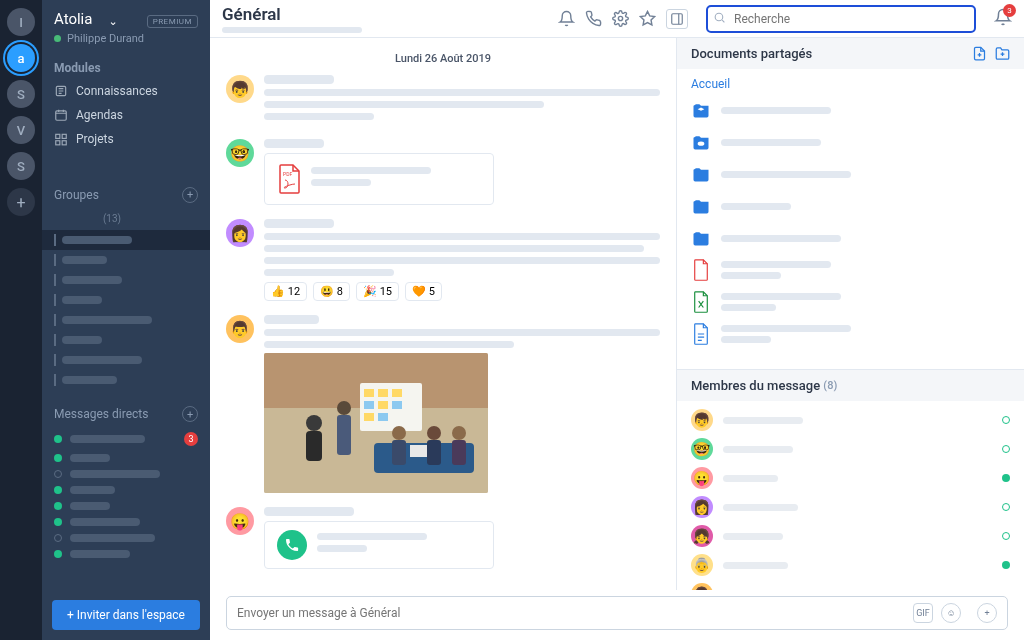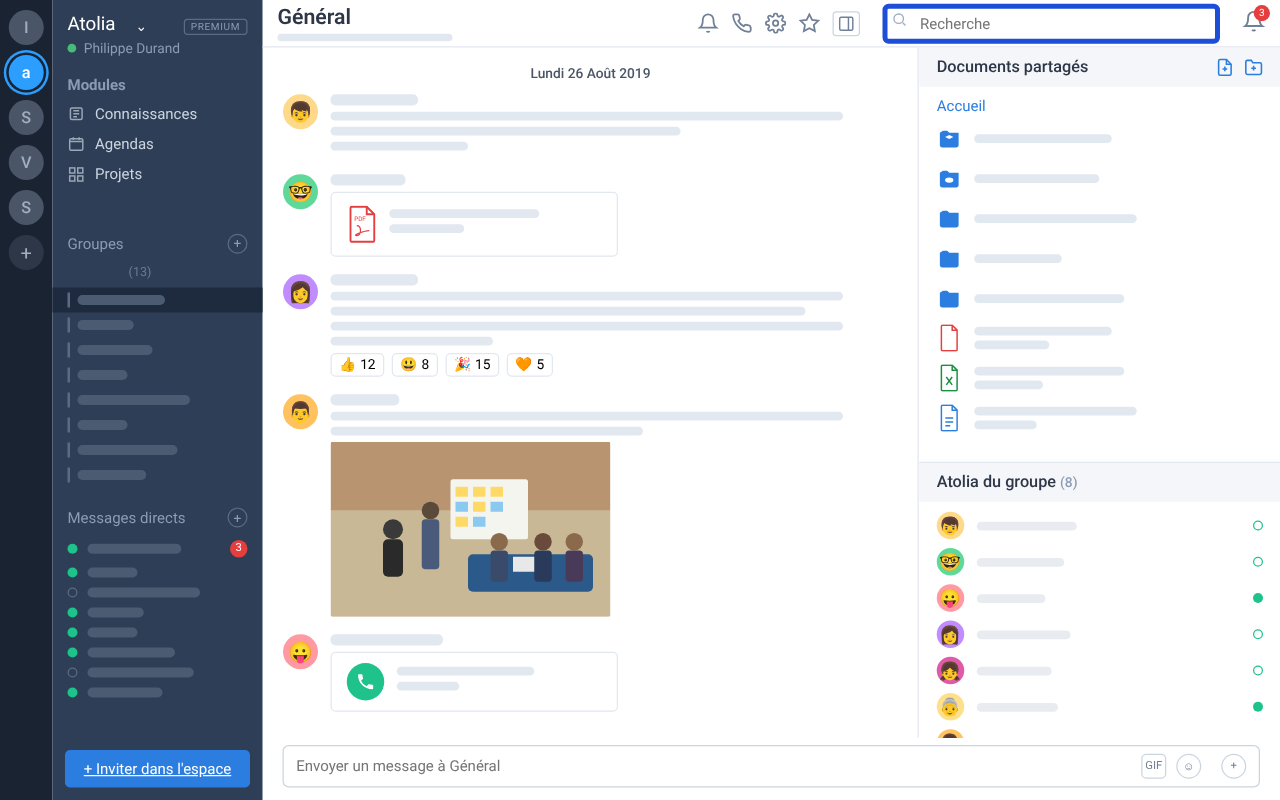--- a/index.html
+++ b/index.html
@@ -23,30 +23,30 @@
 .sb-list-item { padding:4px 12px; display:flex; align-items:center; gap:6px; cursor:pointer; }
 .sb-list-item.active { background:#1e2a3d; }
 .sb-bar { width:2px; height:12px; background:#5a6b82; }
 .sb-ph { height:8px; background:#4a5b72; border-radius:4px; flex:1; max-width:70px; }
 .sb-dms { margin-top:10px; }
 .sb-dm { padding:4px 12px; display:flex; align-items:center; gap:8px; cursor:pointer; }
 .sb-st { width:8px; height:8px; border-radius:50%; }
 .sb-st.on { background:#1fc28a; }
 .sb-st.off { border:1.5px solid #5a6b82; background:transparent; }
 .sb-nbadge { width:14px; height:14px; border-radius:50%; background:#e53e3e; color:#fff; font-size:9px; display:flex; align-items:center; justify-content:center; margin-left:auto; }
-.sb-invite { margin:auto 10px 10px; background:#2b7de0; color:#fff; padding:8px 10px; border-radius:4px; font-size:12px; text-align:center; cursor:pointer;text-decoration:underline; }
+.sb-invite { margin:auto 10px 10px; background:#2b7de0; color:#fff; padding:8px 10px; border-radius:4px; font-size:12px; text-align:center; cursor:pointer; }
 .main { flex:1; display:flex; flex-direction:column; min-width:0; }
 .topbar { height:38px; border-bottom:1px solid #e2e8f0; display:flex; align-items:center; padding:0 12px; gap:10px; }
 .tb-title { font-size:17px; font-weight:600; color:#2d3748; }
 .tb-sub { height:6px; width:140px; background:#e2e8f0; border-radius:3px; margin-top:3px; }
 .tb-icons { margin-left:auto; display:flex; gap:10px; align-items:center; color:#718096; }
 .tb-icn { width:17px; height:17px; cursor:pointer; }
 .tb-icn.boxed { border:1px solid #cbd5e0; border-radius:3px; padding:1px; width:22px; height:20px; display:flex; align-items:center; justify-content:center;}
 .search { flex:0 0 270px; margin-left:8px; position:relative; }
-.search input { width:100%; border:4px solid #1d4ed8; border-radius:5px; padding:5px 8px 5px 26px; font-size:12px; color:#4a5568; outline:none; }
+.search input { width:100%; border:2px solid #1d4ed8; border-radius:5px; padding:5px 8px 5px 26px; font-size:12px; color:#4a5568; outline:none; }
 .search svg { position:absolute; left:7px; top:6px; width:13px; height:13px; color:#a0aec0; }
 .bell { position:relative; cursor:pointer; margin-left:8px; }
 .bell svg { width:18px; height:18px; color:#718096; }
 .bell-badge { position:absolute; top:-4px; right:-4px; width:13px; height:13px; background:#e53e3e; color:#fff; border-radius:50%; font-size:8px; display:flex; align-items:center; justify-content:center; }
 .body { flex:1; display:flex; min-height:0; }
 .feed { flex:1; overflow-y:auto; padding:10px 16px; min-width:0; }
 .date-sep { text-align:center; font-size:11px; color:#4a5568; font-weight:500; padding:4px 0 10px; }
 .msg { display:flex; gap:10px; margin-bottom:14px; }
 .avatar { width:28px; height:28px; border-radius:50%; flex-shrink:0; display:flex; align-items:center; justify-content:center; font-size:16px; }
 .msg-body { flex:1; }
@@ -56,21 +56,21 @@
 .pdf-icon { width:24px; height:30px; }
 .reacts { display:flex; gap:6px; margin-top:6px; }
 .react { border:1px solid #e2e8f0; border-radius:4px; padding:2px 6px; font-size:11px; display:flex; align-items:center; gap:3px; cursor:pointer; background:#fff;}
 .img-attach { width:224px; height:140px; border-radius:2px; margin-top:4px; overflow:hidden; position:relative; }
 .call-box { border:1px solid #e2e8f0; border-radius:4px; padding:8px 12px; display:flex; gap:10px; align-items:center; max-width:230px; margin-top:4px; }
 .call-icn { width:30px; height:30px; border-radius:50%; background:#1fc28a; display:flex; align-items:center; justify-content:center; color:#fff; }
 .composer { margin:6px 16px 10px; border:1px solid #cbd5e0; border-radius:5px; display:flex; align-items:center; padding:6px 10px; gap:8px; }
 .composer input { flex:1; border:none; outline:none; font-size:12px; color:#4a5568; }
 .comp-icn { width:20px; height:20px; border:1px solid #cbd5e0; border-radius:4px; display:flex; align-items:center; justify-content:center; font-size:9px; color:#718096; cursor:pointer; }
 .comp-icn.round { border-radius:50%; }
-.right { width:290px; border-left:1px solid #e2e8f0; overflow-y:auto; background:#fff; }
+.right { width:348px; border-left:1px solid #e2e8f0; overflow-y:auto; background:#fff; }
 .panel { border-bottom:1px solid #e2e8f0; }
 .panel-h { background:#f4f6f9; padding:8px 14px; font-size:13px; font-weight:500; color:#2d3748; display:flex; align-items:center; }
 .panel-h .picn { margin-left:auto; display:flex; gap:8px; }
 .panel-body { padding:8px 14px 14px; }
 .home-link { color:#2b7de0; font-size:12px; cursor:pointer; display:block; margin-bottom:8px; }
 .doc-row { display:flex; gap:10px; align-items:center; margin-bottom:10px; cursor:pointer; }
 .doc-icn { width:20px; height:22px; flex-shrink:0; }
 .doc-ph { height:7px; background:#e2e8f0; border-radius:4px; }
 .mem-row { display:flex; align-items:center; gap:10px; margin-bottom:7px; cursor:pointer;}
 .mem-av { width:22px;height:22px;border-radius:50%;display:flex;align-items:center;justify-content:center;font-size:14px;}
@@ -447,21 +447,21 @@
               <div style="flex:1">
                 <div class="doc-ph" style="width:130px"></div>
                 <div class="doc-ph" style="width:50px;margin-top:4px"></div>
               </div>
             </div>
         </div>
       </div>
 
       <div class="panel">
         <div class="panel-h">
-          <span>Atolia du groupe</span>&nbsp;<span style="color:#8a9bb2;font-size:11px">(8)</span>
+          <span>Membres du message</span>&nbsp;<span style="color:#8a9bb2;font-size:11px">(8)</span>
         </div>
         <div class="panel-body">
           <div class="mem-row">
               <div class="mem-av" style="background:#ffd98a">👦</div>
               <div class="mem-ph"></div>
               <span class="mem-st" style="border:1.5px solid #1fc28a"></span>
             </div>
           <div class="mem-row">
               <div class="mem-av" style="background:#5fd99a">🤓</div>
               <div class="mem-ph" style="max-width:70px"></div>

